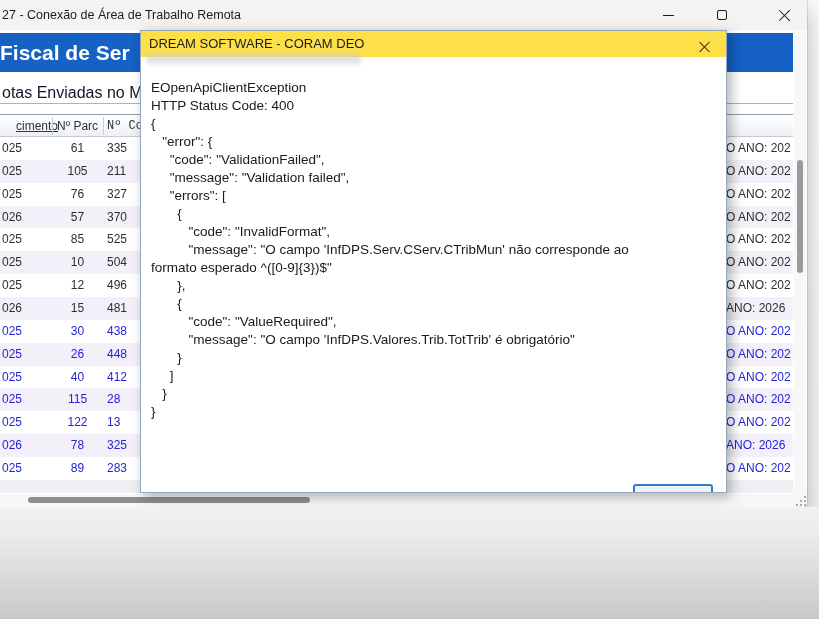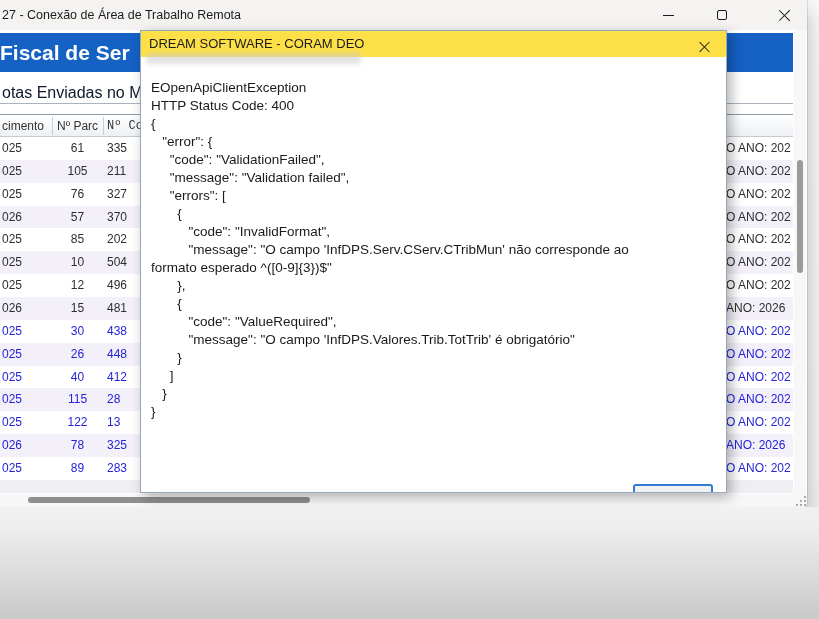--- a/index.html
+++ b/index.html
@@ -29,21 +29,21 @@
 
   
   .blue-header { position:absolute; left:0; top:33px; width:801px; height:39px; background:#1561c4; display:flex; align-items:center; overflow:hidden; }
   .blue-header-text { margin-left:8px; font-size:21px; font-weight:bold; color:#fff; white-space:nowrap; }
   .tab-label { position:absolute; left:10px; top:84px; font-size:16px; color:#0f172a; white-space:nowrap; }
   .hline1 { position:absolute; left:0; top:103px; width:801px; height:1px; background:#aab3bd; }
   .hline2 { position:absolute; left:0; top:114px; width:801px; height:1px; background:#8e9aa8; }
   .grid-header { position:absolute; left:0; top:115px; width:801px; height:22px;
     background:linear-gradient(#ffffff,#edf0f4); border-bottom:1px solid #c3cad2; }
   .gh-text { position:absolute; top:0; height:22px; line-height:22px; font-size:12px; color:#333; white-space:nowrap; }
-  .gh-venc { left:10px; } .gh-parc { left:65px; } .gh-ctrl { left:115px;font-family:Liberation Mono, monospace; }
+  .gh-venc { left:24px;text-decoration:underline; } .gh-parc { left:65px; } .gh-ctrl { left:115px;font-family:Liberation Mono, monospace; }
   .gh-sep { position:absolute; top:2px; width:1px; height:18px; background:#c8cfd8; }
   .grid-rows { position:absolute; left:0; top:137px; width:801px; }
   .grid-row { position:relative; width:801px; height:22.87px; background:#fff; }
   .grid-row.alt { background:#f3f0f9; }
   .grid-row .cell { position:absolute; top:0; height:22.87px; line-height:22.87px; font-size:12px; color:#2e2e2e; white-space:nowrap; }
   .grid-row.blue .cell { color:#2423d8; }
   .cell.venc { left:10px; } .cell.parc { left:60px; width:51px; text-align:center; }
   .cell.ctrl { left:115px; } .cell.ano { left:734px; }
   .grid-footer { position:absolute; left:0; top:480px; width:801px; height:13px; background:#efeff3; }
 
@@ -157,21 +157,21 @@
         </div>
         <div class="grid-row alt">
           <div class="cell venc">026</div>
           <div class="cell parc">57</div>
           <div class="cell ctrl">370</div>
           <div class="cell ano">O ANO: 202</div>
         </div>
         <div class="grid-row">
           <div class="cell venc">025</div>
           <div class="cell parc">85</div>
-          <div class="cell ctrl">202</div>
+          <div class="cell ctrl">525</div>
           <div class="cell ano">O ANO: 202</div>
         </div>
         <div class="grid-row alt">
           <div class="cell venc">025</div>
           <div class="cell parc">10</div>
           <div class="cell ctrl">504</div>
           <div class="cell ano">O ANO: 202</div>
         </div>
         <div class="grid-row">
           <div class="cell venc">025</div>

